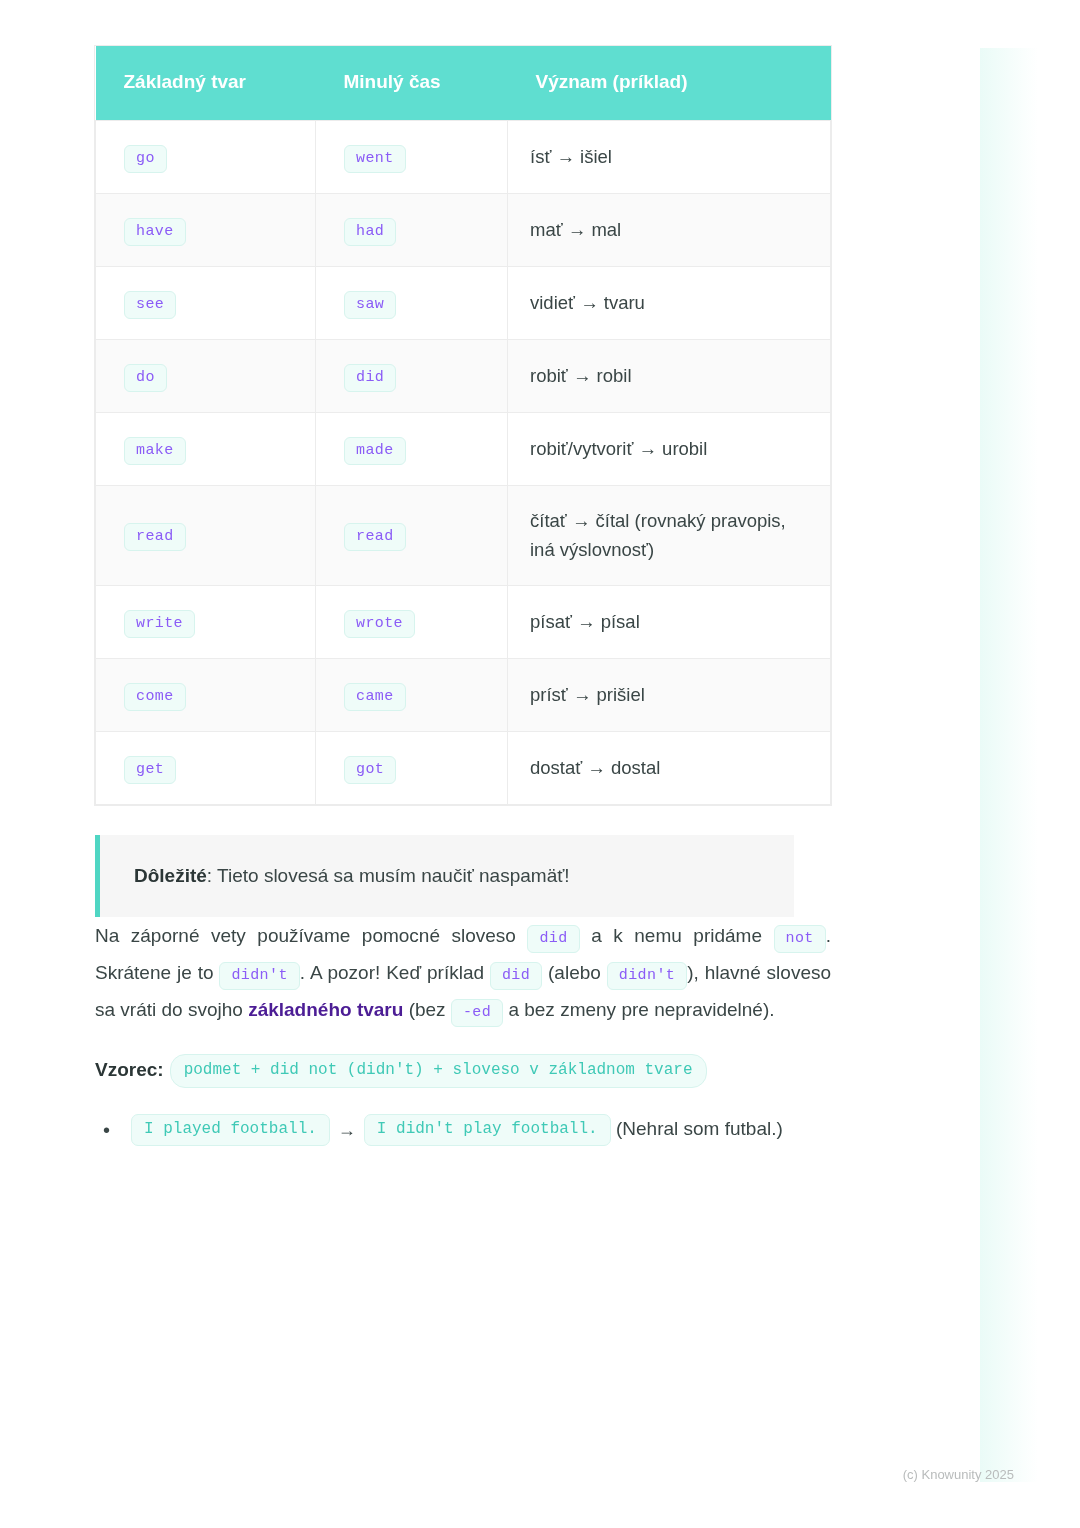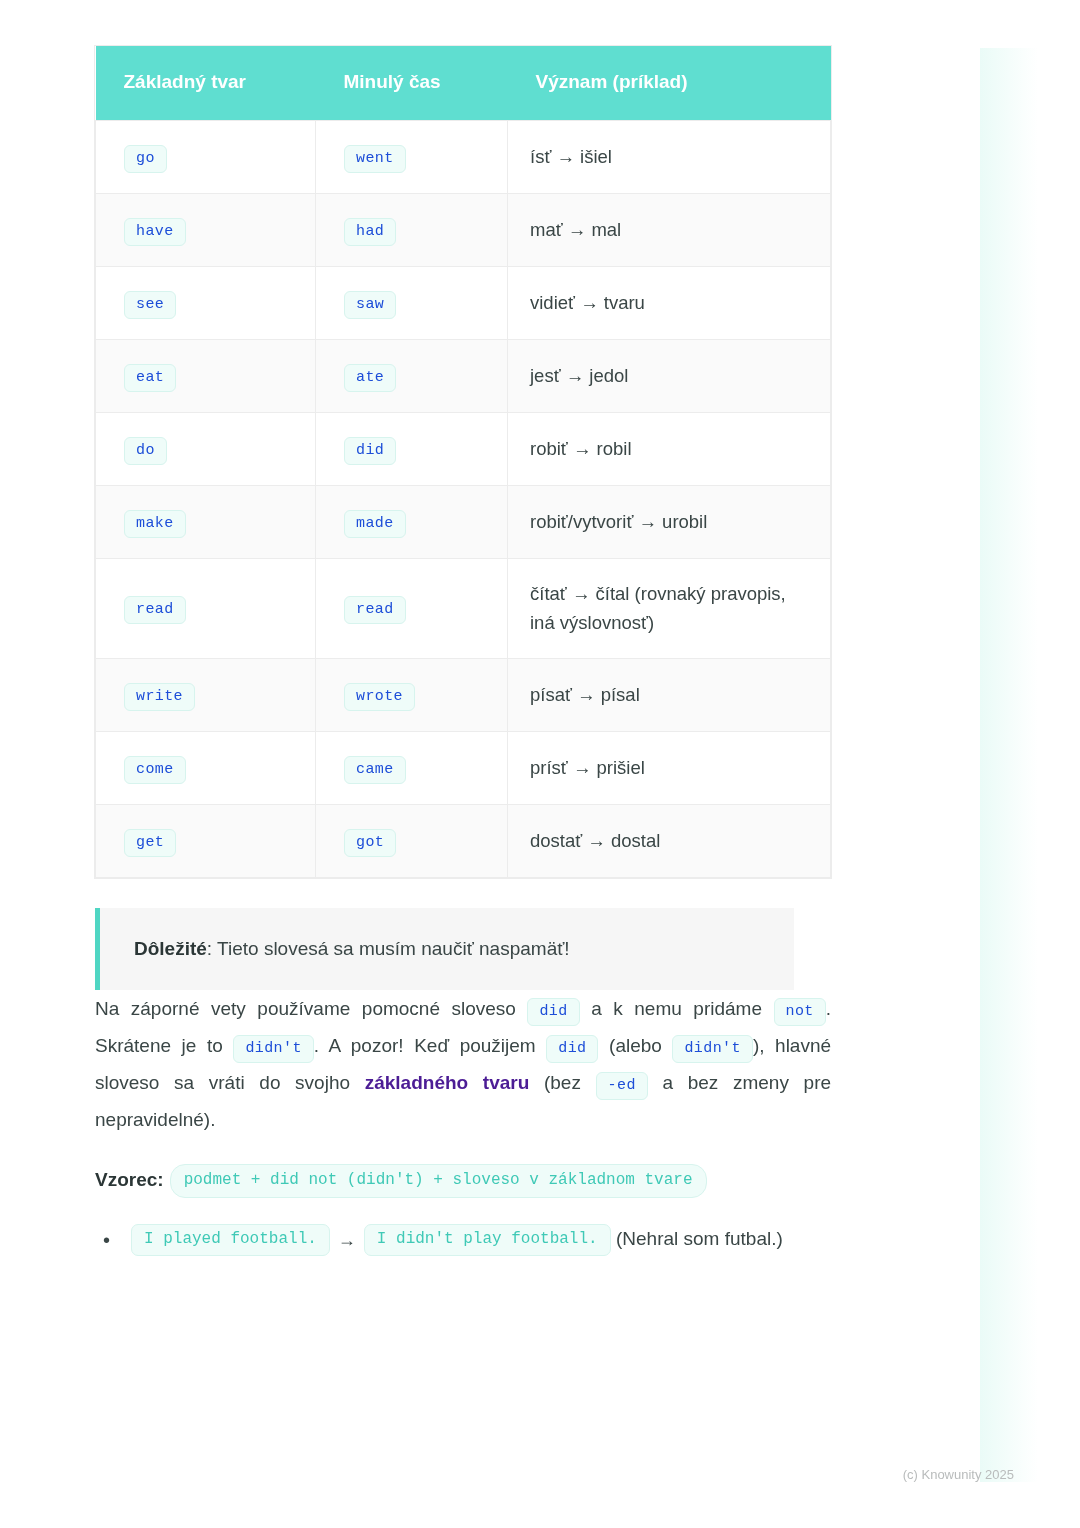--- a/index.html
+++ b/index.html
@@ -70,21 +70,21 @@
   }
   table.verbs td.meaning {
     padding-left: 22px;
     margin-top: 32px;
   }
   code.chip {
     display: inline-block;
     font-family: "Liberation Mono", monospace;
     font-size: 15px;
     letter-spacing: 0.4px;
-    color: #1d4ed8;
+    color: #8b5cf6;
     background: #effcf9;
     border: 1px solid #d7f4ee;
     border-radius: 6px;
     padding: 5px 11px 6px;
     line-height: 1;
   }
 
   
   .note {
     margin-top: 30px;
@@ -215,25 +215,20 @@
           <td><code class="chip">have</code></td>
           <td><code class="chip">had</code></td>
           <td class="meaning">mať → mal</td>
         </tr>
         <tr>
           <td><code class="chip">see</code></td>
           <td><code class="chip">saw</code></td>
           <td class="meaning">vidieť → tvaru</td>
         </tr>
         <tr>
-          <td><code class="chip">eat</code></td>
-          <td><code class="chip">ate</code></td>
-          <td class="meaning">jesť → jedol</td>
-        </tr>
-        <tr>
           <td><code class="chip">do</code></td>
           <td><code class="chip">did</code></td>
           <td class="meaning">robiť → robil</td>
         </tr>
         <tr>
           <td><code class="chip">make</code></td>
           <td><code class="chip">made</code></td>
           <td class="meaning">robiť/vytvoriť → urobil</td>
         </tr>
         <tr>
@@ -262,21 +257,21 @@
     <div class="note">
       <b>Dôležité</b><span>: Tieto slovesá sa musím naučiť naspamäť!</span>
     </div>
 
 
     <p class="body">
       <span>Na záporné vety používame pomocné sloveso</span>
       <code class="chip">did</code>
       <span>a k nemu pridáme</span>
       <code class="chip">not</code><span>. Skrátene je to</span>
-      <code class="chip">didn't</code><span>. A pozor! Keď použijem</span>
+      <code class="chip">didn't</code><span>. A pozor! Keď príklad</span>
       <code class="chip">did</code>
       <span>(alebo</span>
       <code class="chip">didn't</code><span>), hlavné sloveso sa vráti do svojho</span>
       <b>základného tvaru</b>
       <span>(bez</span>
       <code class="chip">-ed</code>
       <span>a bez zmeny pre nepravidelné).</span>
     </p>
 
     <div class="formula-line">

